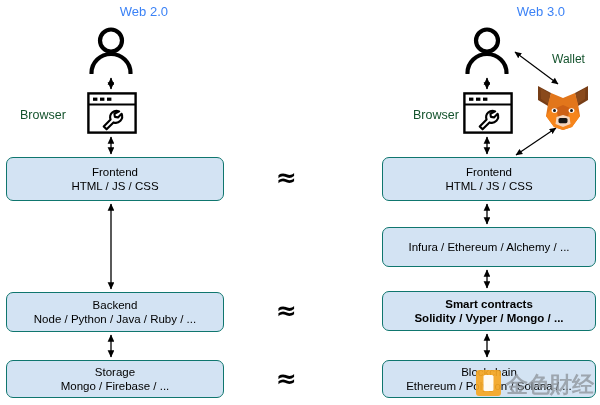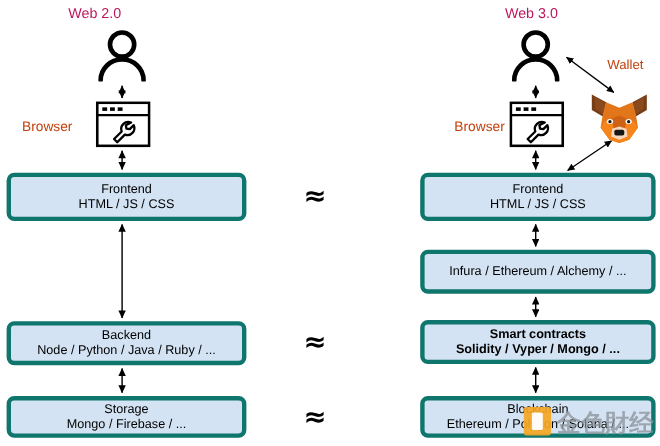--- a/index.html
+++ b/index.html
@@ -20,33 +20,33 @@
     position: absolute;
     inset: 0;
     width: 600px;
     height: 405px;
   }
 
   
   .col-title {
     position: absolute;
     font-size: 13px;
-    text-align: left;
+    text-align: right;
     white-space: nowrap;
-    color: #be185d;
+    color: #3b82f6;
   }
   #title-web2 { left: 62px;  top: 4px;  width: 106px; }
   #title-web3 { left: 459px; top: 4px;  width: 106px; }
 
   
   .box {
     position: absolute;
     box-sizing: border-box;
     background: #d3e3f3;
-    border: 4px solid #0f766e;
+    border: 1px solid #0f766e;
     border-radius: 7px;
     display: flex;
     flex-direction: column;
     align-items: center;
     justify-content: center;
     text-align: center;
     line-height: 1.22;
     font-size: 11.5px;
     color: #000;
   }
@@ -62,21 +62,21 @@
   #box-frontend-r { left: 382px; top: 157px; width: 214px; height: 44px; }
   #box-node-r     { left: 382px; top: 227px; width: 214px; height: 40px; }
   #box-smart-r    { left: 382px; top: 291px; width: 214px; height: 40px; font-weight: bold; }
   #box-chain-r    { left: 382px; top: 360px; width: 214px; height: 38px; }
 
   
   .side-label {
     position: absolute;
     font-size: 12.5px;
     white-space: nowrap;
-    color: #c2410c;
+    color: #14532d;
   }
   #label-browser-l { left: 20px;  top: 108px; }
   #label-browser-r { left: 413px; top: 108px; }
   #label-wallet    { left: 552px; top: 52px;  font-size: 12px; }
 
   
   .approx {
     position: absolute;
     font-size: 25px;
     font-weight: 700;

